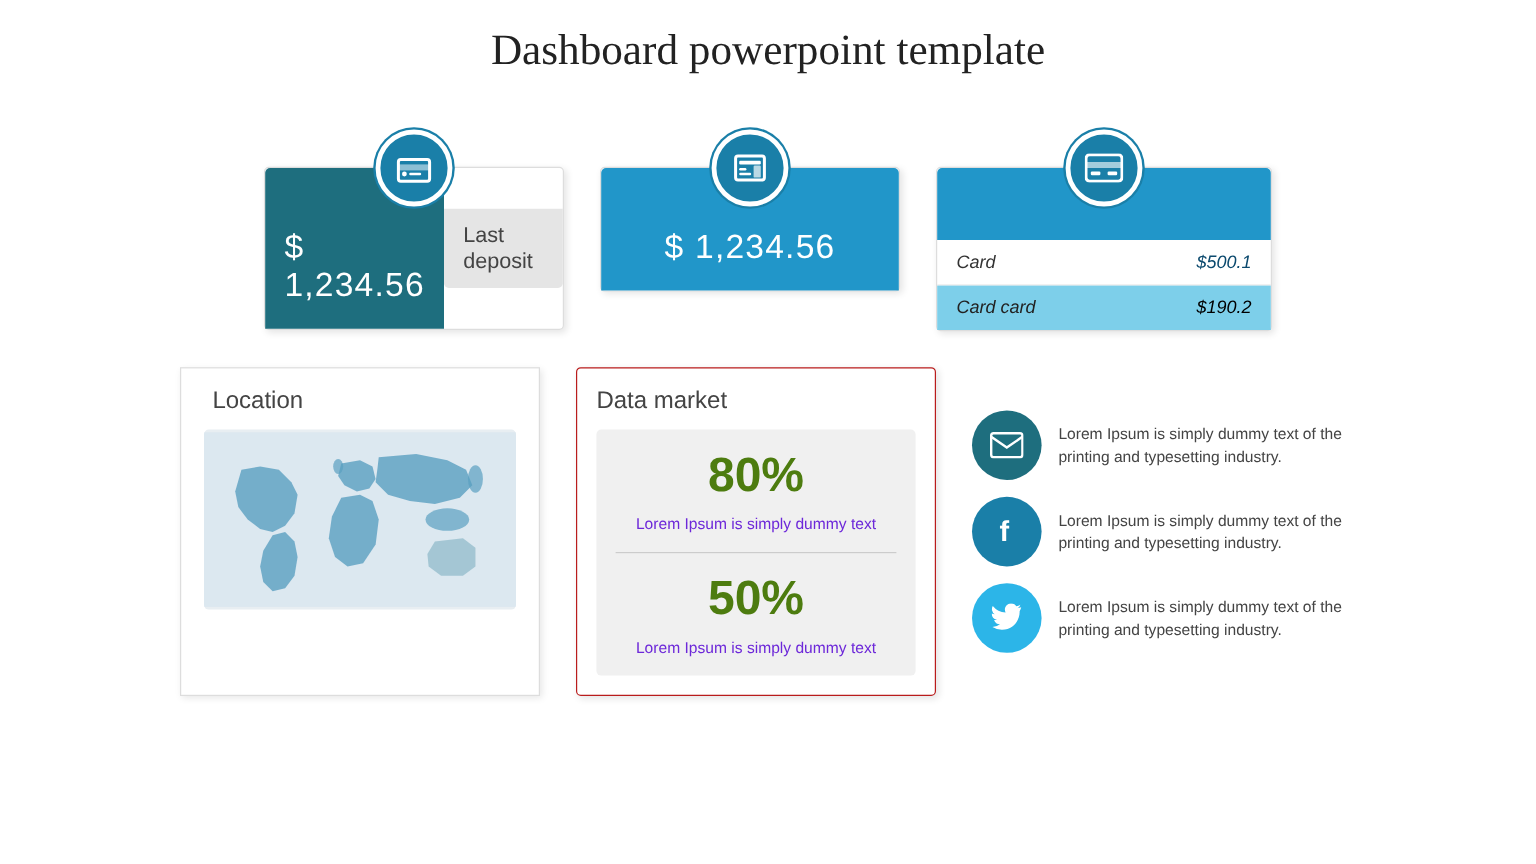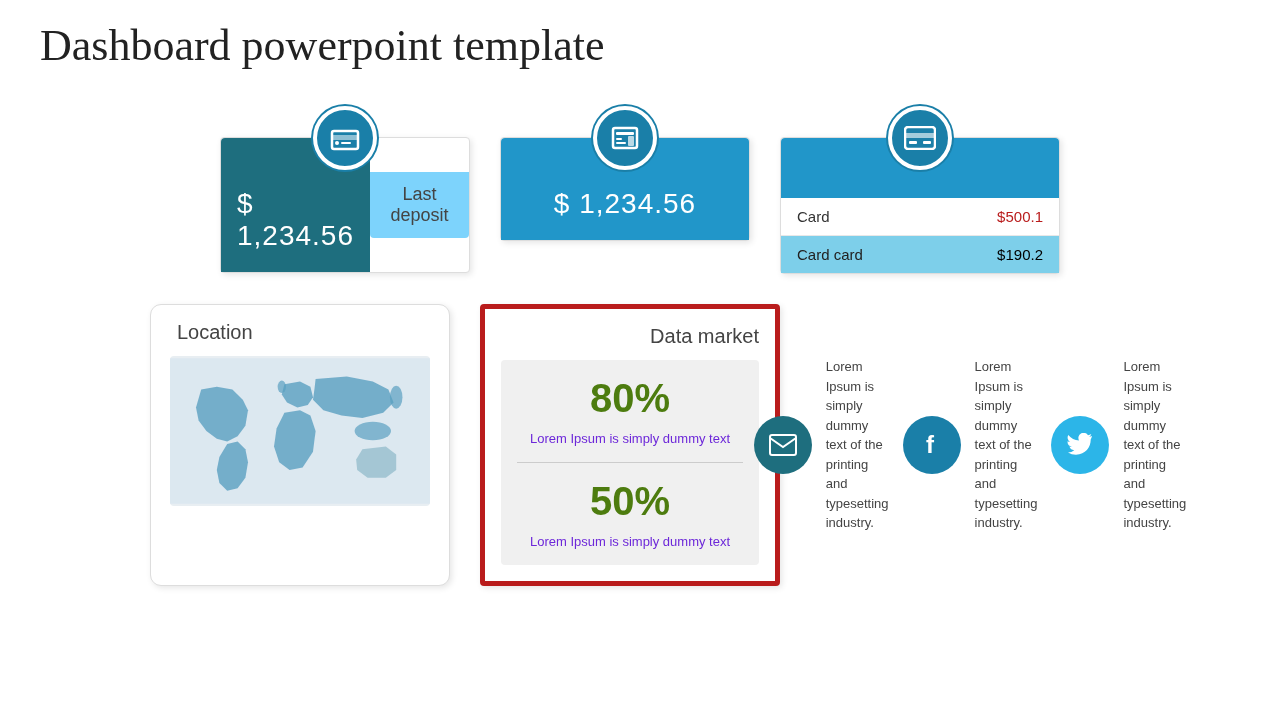--- a/index.html
+++ b/index.html
@@ -5,25 +5,25 @@
     * { box-sizing: border-box; margin: 0; padding: 0; }
     body {
       font-family: 'Segoe UI', Arial, sans-serif;
       background: #fff;
       width: 1280px;
       min-height: 720px;
       padding: 20px 40px 30px;
       color: #333;
     }
     h1 {
-      text-align: left;
-      font-size: 44px;
+      text-align: center;
+      font-size: 36px;
       font-weight: 400;
       font-family: Georgia, serif;
-      margin-bottom: 30px;
+      margin-bottom: 41px;
       color: #222;
     }
     .top-row {
       display: flex;
       gap: 30px;
       margin-bottom: 30px;
       justify-content: center;
     }
     .bottom-row {
       display: flex;
@@ -70,24 +70,23 @@
       border-radius: 4px 4px 0 0;
     }
     .stat-card .amount {
       font-size: 28px;
       color: #fff;
       font-weight: 300;
       letter-spacing: 1px;
     }
     .stat-card .label-area {
       padding: 12px 16px;
-      text-align: center;
       font-size: 18px;
       color: #444;
-      background: #7dd3fc;
+      background: #e5e5e5;
       width: 100%;
       border-radius: 0 0 4px 4px;
     }
     .card-teal .colored-area { background: #1e6e7e; }
     .card-blue .colored-area { background: #2196c9; }
 
     
     .breakdown-card {
       width: 280px;
       border: 1px solid #ddd;
@@ -115,42 +114,43 @@
       font-size: 26px;
       color: #fff;
     }
     .breakdown-card .header-area {
       background: #2196c9;
       height: 60px;
       border-radius: 4px 4px 0 0;
     }
     .breakdown-rows {
       width: 100%;
+      font-style: italic;
     }
     .breakdown-row {
       display: flex;
       justify-content: space-between;
       align-items: center;
       padding: 10px 16px;
       font-size: 15px;
       border-bottom: 1px solid #e8e8e8;
     }
     .breakdown-row:last-child { border-bottom: none; }
     .breakdown-row.highlight-dark { background: #2196c9; color: #fff; }
     .breakdown-row.highlight-light { background: #7dcfea; color: #222; }
     .breakdown-row .row-label { font-size: 15px; }
-    .breakdown-row .row-value { font-size: 15px; font-weight: 500; color: #b91c1c; }
+    .breakdown-row .row-value { font-size: 15px; font-weight: 500; color: #0c4a6e; }
     .breakdown-row.highlight-dark .row-value { color: #fff; }
     .breakdown-row.highlight-light .row-value { color: #000000; }
 
     
     .location-card {
       width: 300px;
       border: 1px solid #ddd;
-      border-radius: 11px;
+      border-radius: 0;
       box-shadow: 2px 2px 6px rgba(0,0,0,0.1);
       background: #fff;
       padding: 16px;
       display: flex;
       flex-direction: column;
       align-items: center;
     }
     .location-card .card-title {
       font-size: 20px;
       color: #444;
@@ -167,28 +167,28 @@
       display: flex;
       align-items: center;
       justify-content: center;
       position: relative;
     }
     
     .world-map svg { width: 100%; height: 100%; }
 
     .data-market-card {
       width: 300px;
-      border: 5px solid #b91c1c;
+      border: 1px solid #b91c1c;
       border-radius: 4px;
       box-shadow: 2px 2px 6px rgba(0,0,0,0.1);
       background: #fff;
       padding: 16px;
       display: flex;
       flex-direction: column;
-      align-items: flex-end;
+      align-items: flex-start;
     }
     .data-market-card .card-title {
       font-size: 20px;
       color: #444;
       margin-bottom: 12px;
     }
     .data-market-card .inner-box {
       background: #f0f0f0;
       width: 100%;
       padding: 16px;
@@ -206,21 +206,21 @@
     .percent-label {
       font-size: 13px;
       color: #6d28d9;
       text-align: center;
     }
     .divider-line { width: 100%; height: 1px; background: #ccc; margin: 6px 0; }
 
     
     .social-column {
       display: flex;
-      flex-direction: row;
+      flex-direction: column;
       gap: 14px;
       width: 320px;
       justify-content: center;
     }
     .social-item {
       display: flex;
       align-items: center;
       gap: 14px;
     }
     .social-icon {

